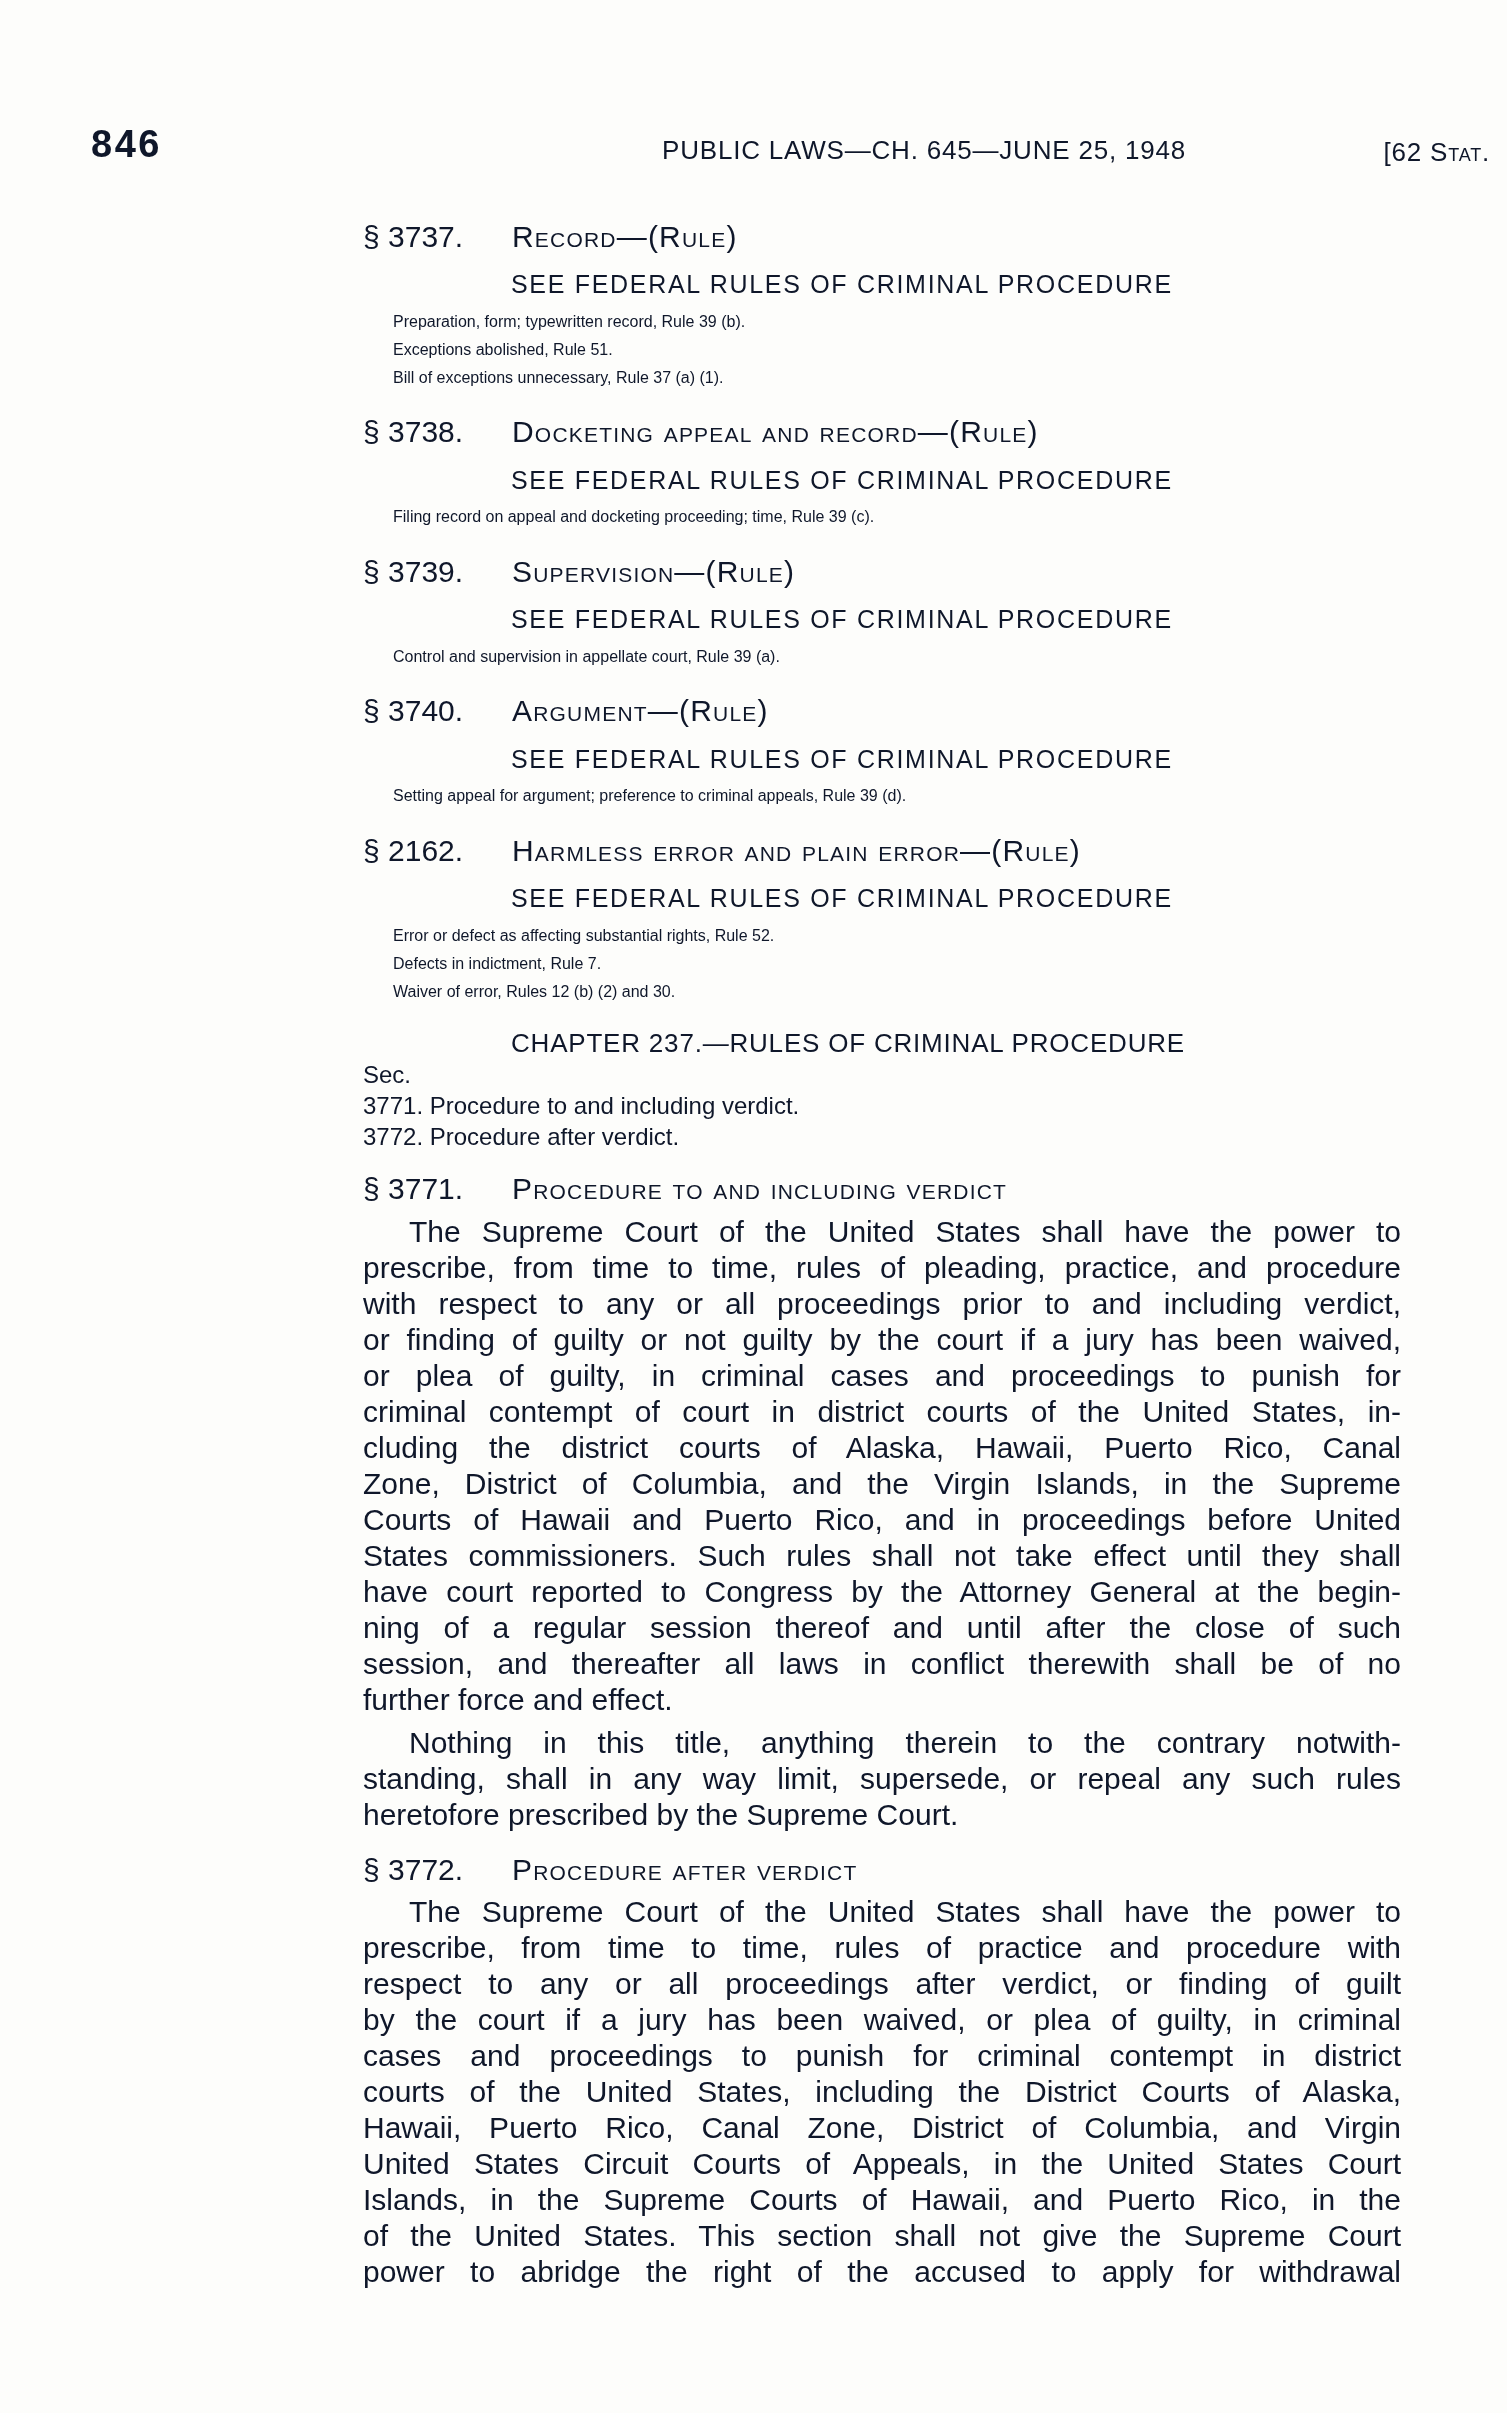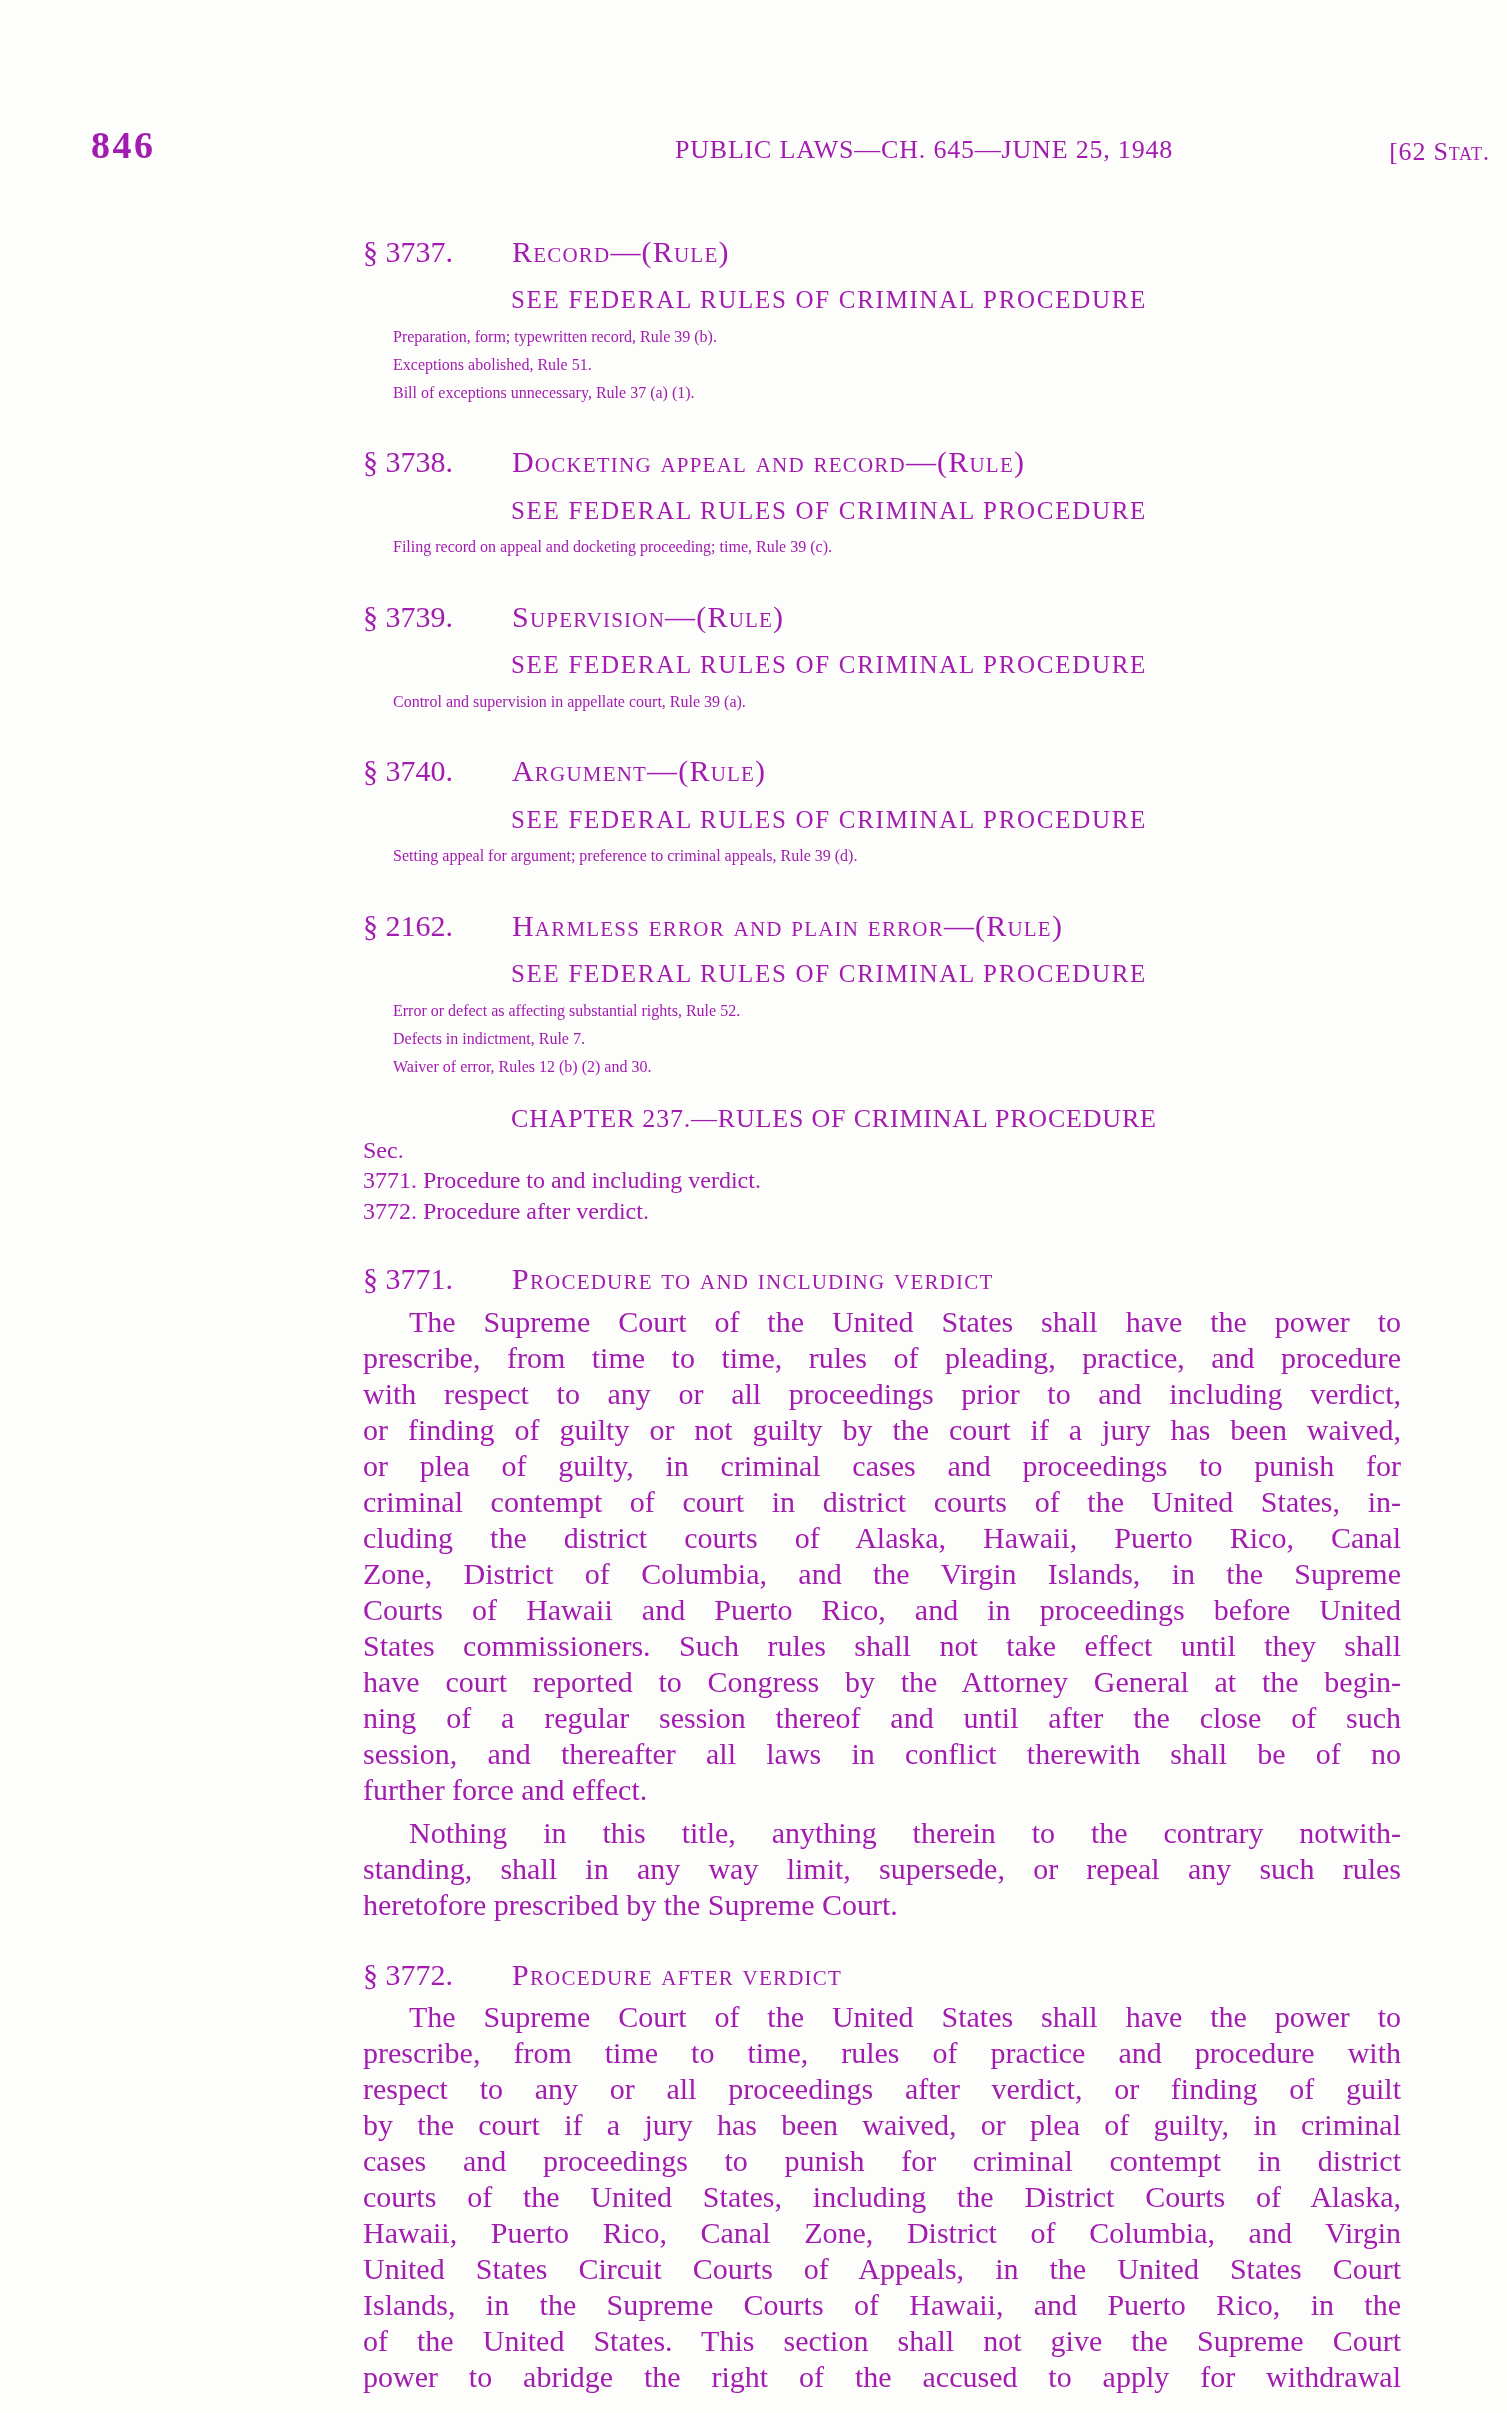--- a/index.html
+++ b/index.html
@@ -1,21 +1,21 @@
 <!DOCTYPE html>
 <html style="font-size:13.3px"><head>
 <meta charset="utf-8">
 <style>
   html,body{margin:0;padding:0;background:#e8e8e4;}
   .page{
     position:relative;
     width:1508px;height:2413px;
     background:#fdfdfb;
-    color:#a21caf;
-    font-family:Liberation Serif, serif;
+    color:#0f172a;
+    font-family:Liberation Sans, sans-serif;
     overflow:hidden;
   }
   
   .page-num{
     position:absolute;left:91px;top:123px;
     font-size:38px;font-weight:bold;letter-spacing:2.5px;
   }
   .running-head{
     position:absolute;left:340px;right:0;top:135px;
     text-align:center;
@@ -26,21 +26,21 @@
     font-size:26px;font-variant:small-caps;letter-spacing:0.8px;
   }
   
   .column{
     position:absolute;left:363px;top:218px;width:1038px;
   }
   .sec-head{
     font-size:30px;line-height:37px;margin:0 0 13.3px 0;
     white-space:nowrap;
   }
-  .sec-head .num{display:inline-block;width:149px;margin-top:15px;}
+  .sec-head .num{display:inline-block;width:149px;}
   .sec-head .ttl{font-variant:small-caps;letter-spacing:1.2px;}
   .see{
     font-size:25px;line-height:33px;
     margin:0 0 6.6px 148px;letter-spacing:1.7px;
   }
   .notes{
     font-size:16px;line-height:28px;
     margin:0 0 21.6px 30px;
     white-space:pre-line;
   }

